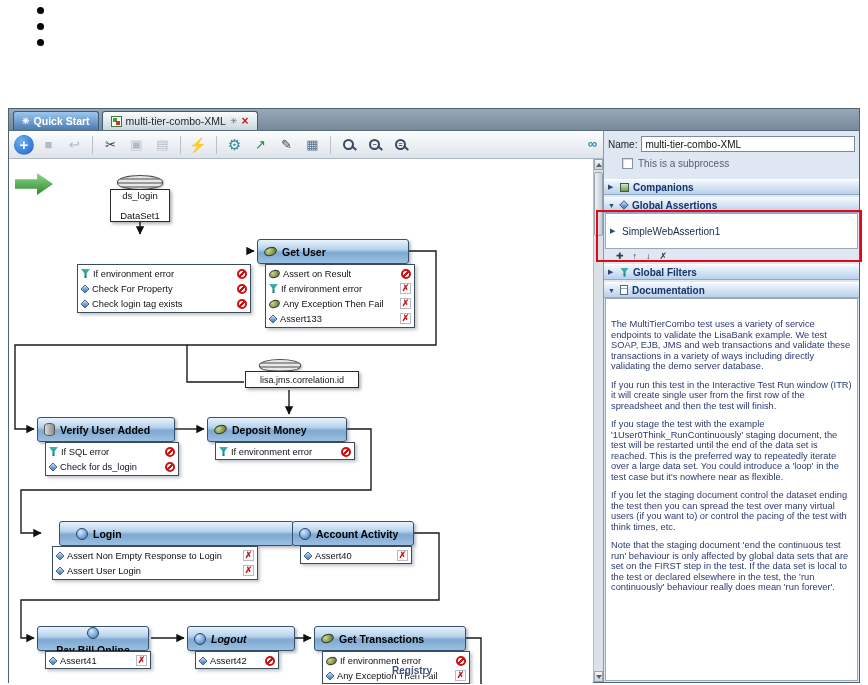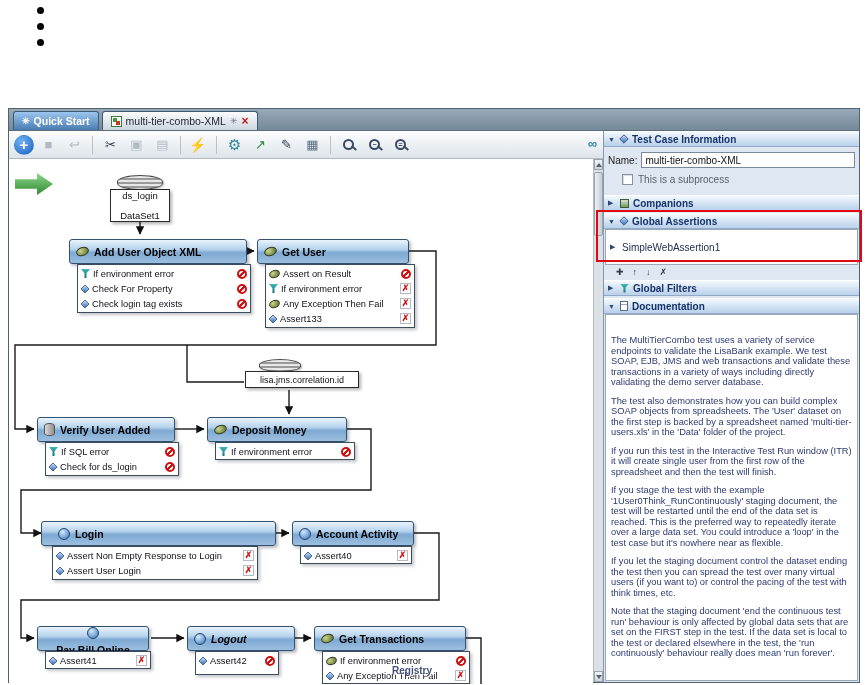--- a/index.html
+++ b/index.html
@@ -196,24 +196,20 @@
             <div class="ds-box" style="left:101px;top:30px;width:60px;height:33px;justify-content:space-between;">
               <span>ds_login</span>
               <span>DataSet1</span>
             </div>
 
             <div class="cyl" style="left:250px;top:200px;width:42px;height:13px;"></div>
             <div class="ds-box" style="left:236px;top:212px;width:114px;height:17px;font-size:9px;">
               <span>lisa.jms.correlation.id</span>
             </div>
 
-            <div class="hdr" style="left:60px;top:80px;width:178px;">
-              <span class="nic bean"></span>
-              <span>Add User Object XML</span>
-            </div>
             <div class="bdy" style="left:68px;top:105px;width:174px;height:49px;">
               <div class="row">
                   <span class="ic filter"></span>
                   <span class="rt">If environment error</span>
                   <span class="flag block"></span>
                 </div>
               <div class="row">
                   <span class="ic diamond"></span>
                   <span class="rt">Check For Property</span>
                   <span class="flag block"></span>
@@ -274,21 +270,21 @@
               <span>Deposit Money</span>
             </div>
             <div class="bdy" style="left:206px;top:283px;width:140px;height:18px;">
               <div class="row">
                   <span class="ic filter"></span>
                   <span class="rt">If environment error</span>
                   <span class="flag block"></span>
                 </div>
             </div>
 
-            <div class="hdr" style="left:32px;top:362px;width:235px;padding-left:16px;">
+            <div class="hdr" style="left:50px;top:362px;width:235px;padding-left:16px;">
               <span class="nic globe"></span>
               <span>Login</span>
             </div>
             <div class="bdy" style="left:43px;top:387px;width:206px;height:34px;">
               <div class="row">
                   <span class="ic diamond"></span>
                   <span class="rt">Assert Non Empty Response to Login</span>
                   <span class="flag fail">✗</span>
                 </div>
               <div class="row">
@@ -319,21 +315,21 @@
                   <span class="ic diamond"></span>
                   <span class="rt">Assert41</span>
                   <span class="flag fail">✗</span>
                 </div>
             </div>
 
             <div class="hdr" style="left:178px;top:467px;width:108px;font-style:italic;">
               <span class="nic globe"></span>
               <span>Logout</span>
             </div>
-            <div class="bdy" style="left:186px;top:492px;width:84px;height:24px;">
+            <div class="bdy" style="left:186px;top:492px;width:84px;height:18px;">
               <div class="row">
                   <span class="ic diamond"></span>
                   <span class="rt">Assert42</span>
                   <span class="flag block"></span>
                 </div>
             </div>
 
             <div class="hdr" style="left:305px;top:467px;width:152px;">
               <span class="nic bean"></span>
               <span>Get Transactions</span>
@@ -362,25 +358,20 @@
             <div class="sspace"></div>
             <div class="sbtn">
                 <span class="tri-dn"></span>
               </div>
           </div>
         </div>
       </div>
 
       <div class="panel">
 
-        <div class="sec-hdr">
-          <span class="arr">▼</span>
-          <span class="shic info"></span>
-          <span class="sht">Test Case Information</span>
-        </div>
         <div class="tci-body">
           <div class="name-row">
             <span class="lbl">Name:</span>
             <input class="name-input" value="multi-tier-combo-XML" style="">
           </div>
           <div class="cb-row">
             <span class="cb"></span>
             <span class="cb-lbl">This is a subprocess</span>
           </div>
         </div>
@@ -421,21 +412,20 @@
 
         <div class="gap2"></div>
 
         <div class="sec-hdr">
           <span class="arr">▼</span>
           <span class="shic docp"></span>
           <span class="sht">Documentation</span>
         </div>
         <div class="doc-body">
           <div class="doc-para">The MultiTierCombo test uses a variety of service endpoints to validate the LisaBank example. We test SOAP, EJB, JMS and web transactions and validate these transactions in a variety of ways including directly validating the demo server database.</div>
-          <div class="doc-para">The test also demonstrates how you can build complex SOAP objects from spreadsheets. The 'User' dataset on the first step is backed by a spreadsheet named 'multi-tier-users.xls' in the 'Data' folder of the project.</div>
           <div class="doc-para">If you run this test in the Interactive Test Run window (ITR) it will create single user from the first row of the spreadsheet and then the test will finish.</div>
           <div class="doc-para">If you stage the test with the example '1User0Think_RunContinuously' staging document, the test will be restarted until the end of the data set is reached. This is the preferred way to repeatedly iterate over a large data set. You could introduce a 'loop' in the test case but it's nowhere near as flexible.</div>
           <div class="doc-para">If you let the staging document control the dataset ending the test then you can spread the test over many virtual users (if you want to) or control the pacing of the test with think times, etc.</div>
           <div class="doc-para">Note that the staging document 'end the continuous test run' behaviour is only affected by global data sets that are set on the FIRST step in the test. If the data set is local to the test or declared elsewhere in the test, the 'run continuously' behaviour really does mean 'run forever'.</div>
         </div>
 
         <div class="red-annot"></div>
       </div>
     </div>
   </div>

